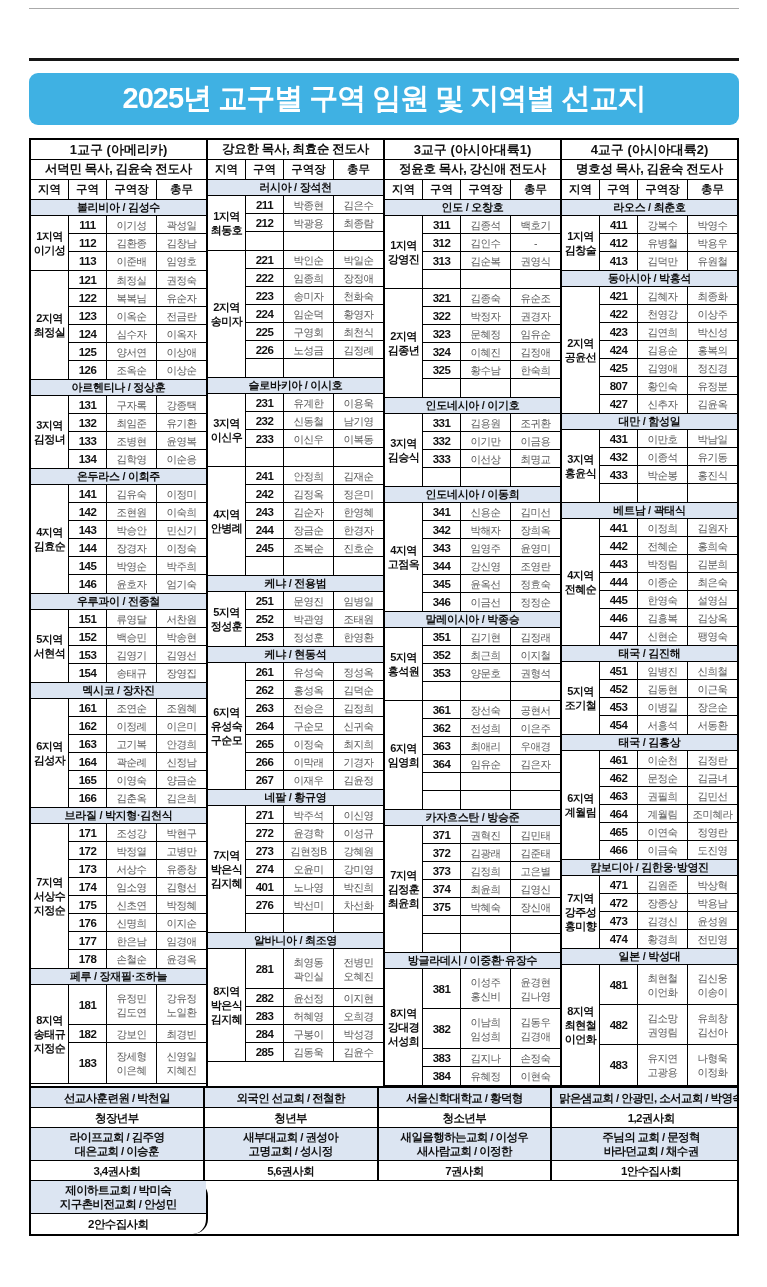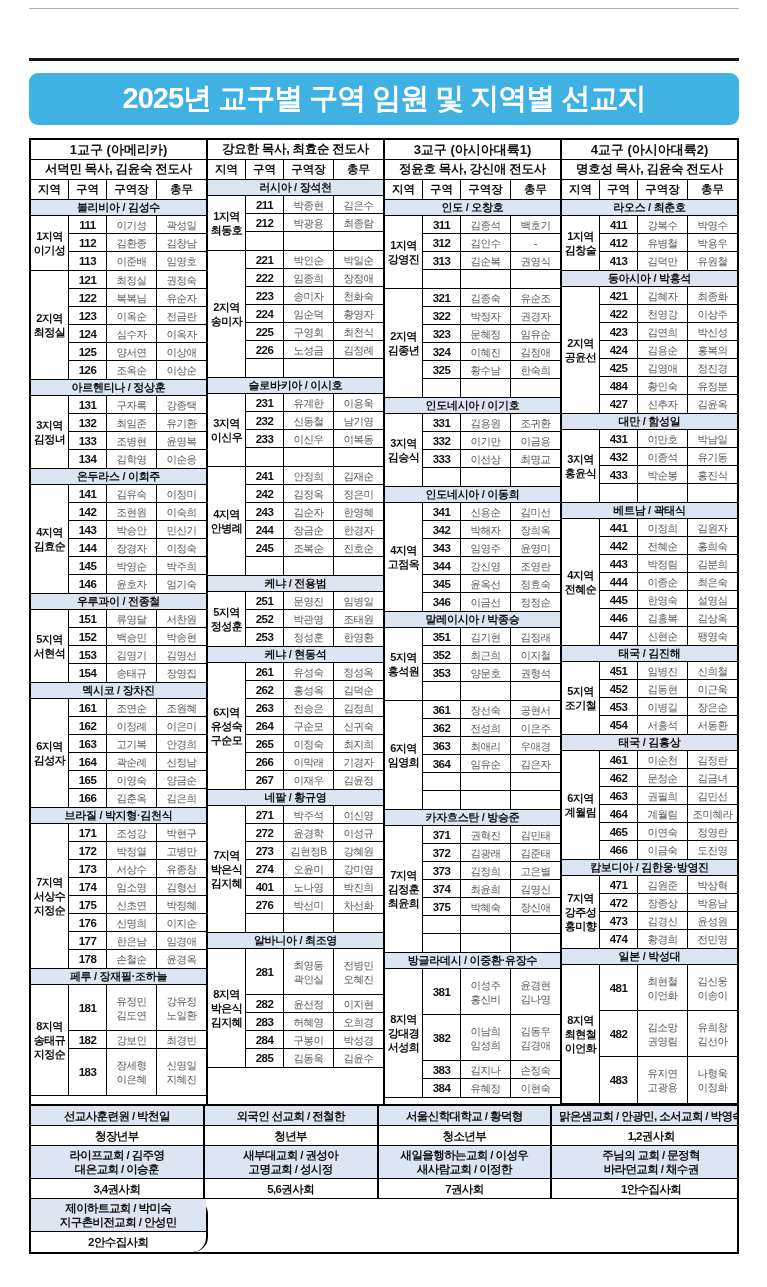--- a/index.html
+++ b/index.html
@@ -50,21 +50,21 @@
   }
   .group{display:flex;border-bottom:1.6px solid #000;flex:0 0 auto;}
   .glabel{
     flex:0 0 38px;border-right:1.2px solid #000;
     display:flex;flex-direction:column;align-items:center;justify-content:center;
     font-weight:bold;font-size:11px;line-height:14px;letter-spacing:-0.5px;
   }
   .grows{flex:1 1 0;min-width:0;display:flex;flex-direction:column;}
   .grow{display:flex;height:18px;border-bottom:1px solid #000;flex:0 0 auto;}
   .grow:last-child{border-bottom:none;}
-  .grow.dbl{height:46px;}
+  .grow.dbl{height:40px;}
   .gno{
     flex:0 0 38px;border-right:1px solid #000;
     display:flex;align-items:center;justify-content:center;
     font-weight:bold;font-size:11.5px;letter-spacing:-0.5px;
   }
   .gcell{
     flex:1 1 0;min-width:0;display:flex;flex-direction:column;align-items:center;justify-content:center;
     font-size:10.5px;color:var(--name);line-height:14px;letter-spacing:-0.5px;white-space:nowrap;
   }
   .bR{border-right:1px solid #000;}
@@ -1555,21 +1555,21 @@
               <div class="grow">
                 <div class="gno">425</div>
                 <div class="gcell bR">
                   <div>김영애</div>
                 </div>
                 <div class="gcell">
                   <div>정진경</div>
                 </div>
               </div>
               <div class="grow">
-                <div class="gno">484</div>
+                <div class="gno">807</div>
                 <div class="gcell bR">
                   <div>황인숙</div>
                 </div>
                 <div class="gcell">
                   <div>유정분</div>
                 </div>
               </div>
               <div class="grow">
                 <div class="gno">427</div>
                 <div class="gcell bR">

